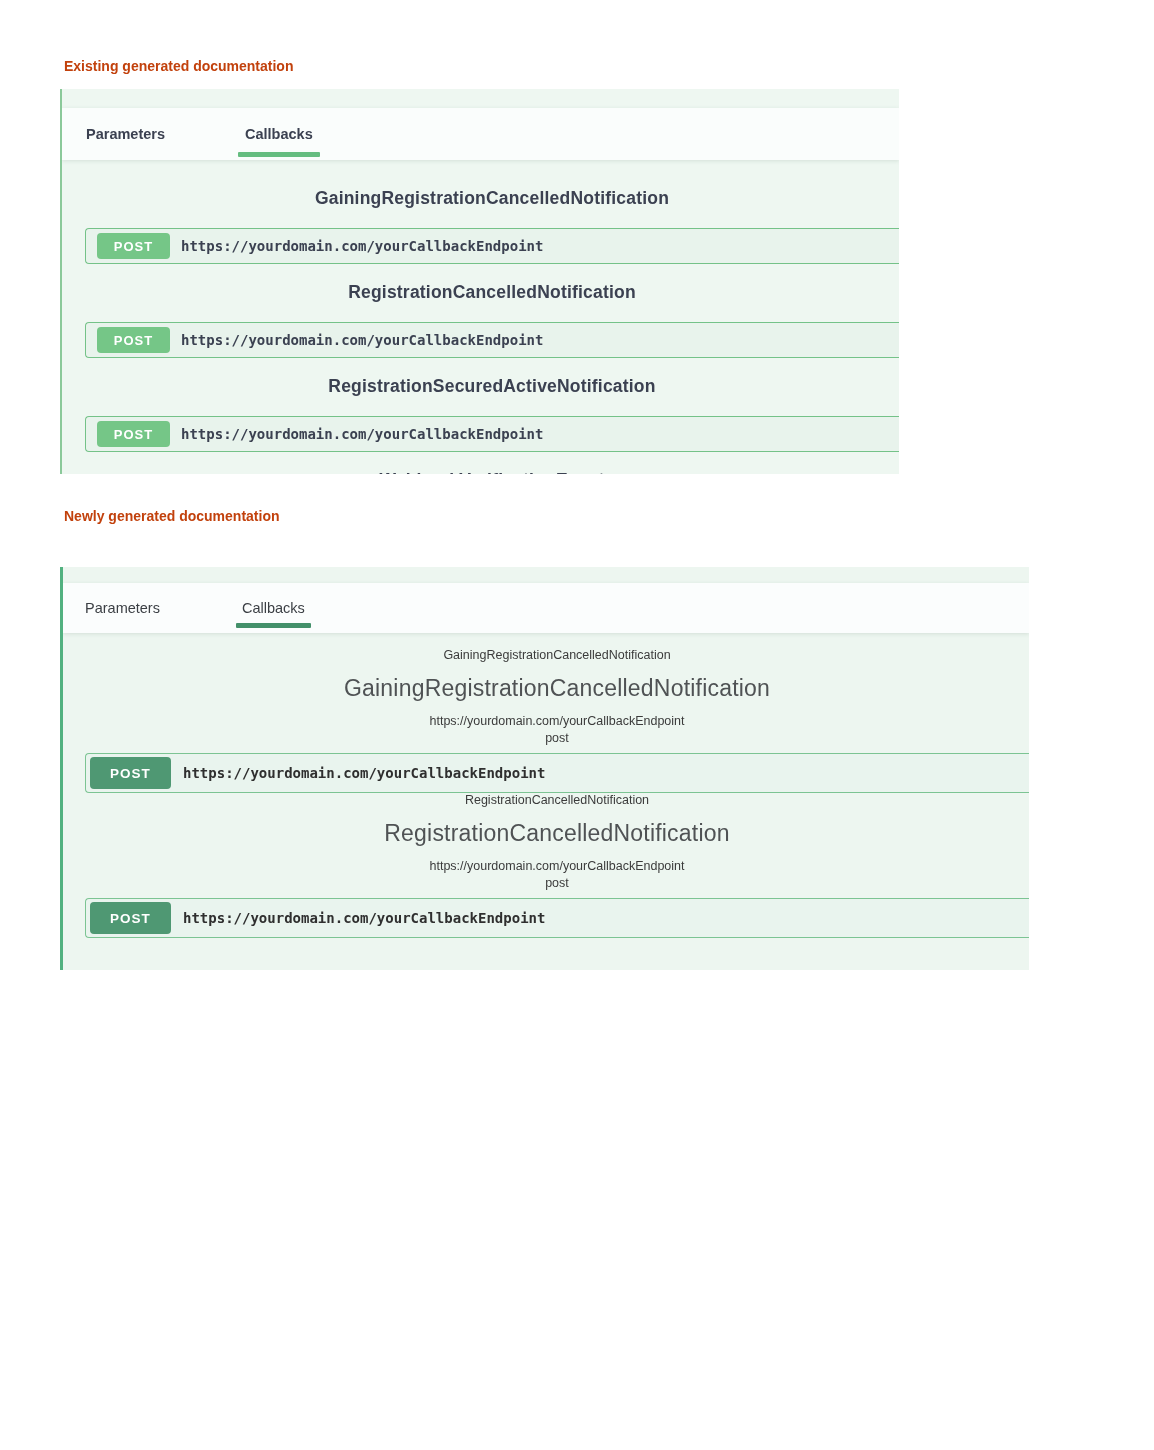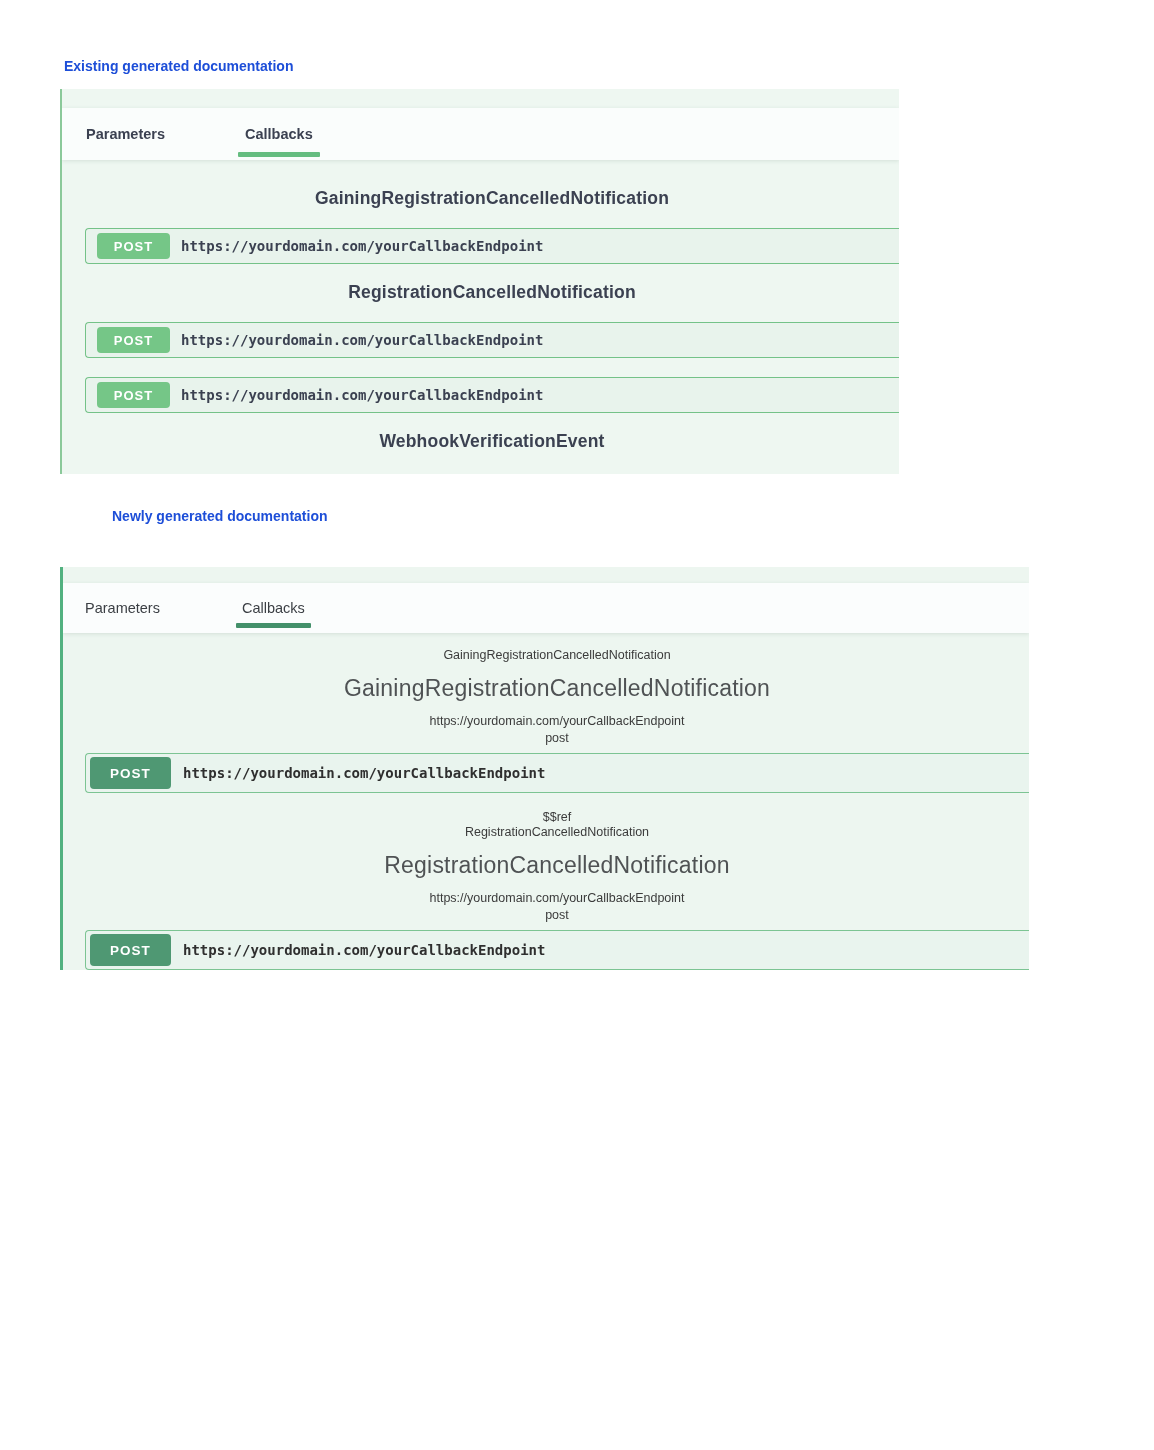--- a/index.html
+++ b/index.html
@@ -3,24 +3,24 @@
 <meta charset="utf-8">
 <style>
   html,body { margin:0; padding:0; }
   body {
     width:1154px; height:1450px; background:#ffffff;
     font-family:"Liberation Sans", sans-serif; position:relative;
   }
 
   .doc-label {
     position:absolute; left:64px; font-size:14px; font-weight:bold;
-    color:#1d4ed8; margin:0;
+    color:#c2410c; margin:0;
   }
   #existing-label { top:58px; }
-  #new-label { top:508px;margin-left:48px; }
+  #new-label { top:508px; }
 
   .shot { position:absolute; overflow:hidden; box-sizing:border-box;text-align:center; }
 
   
   #shot-existing {
     left:60px; top:89px; width:839px; height:385px;
     background:#eef7f1; border-left:2px solid #8bc99a;
   }
   #shot-existing .strip { height:19px; }
   #shot-existing .tabband {
@@ -122,20 +122,21 @@
     <div class="cb-title1 first">GainingRegistrationCancelledNotification</div>
     <div class="op-row1">
       <span class="badge1">POST</span>
       <span class="url1">https://yourdomain.com/yourCallbackEndpoint</span>
     </div>
     <div class="cb-title1">RegistrationCancelledNotification</div>
     <div class="op-row1">
       <span class="badge1">POST</span>
       <span class="url1">https://yourdomain.com/yourCallbackEndpoint</span>
     </div>
+    <div class="cb-title1">RegistrationSecuredActiveNotification</div>
     <div class="op-row1">
       <span class="badge1">POST</span>
       <span class="url1">https://yourdomain.com/yourCallbackEndpoint</span>
     </div>
     <div class="cb-title1">WebhookVerificationEvent</div>
   </div>
 </div>
 
 <div class="shot" id="shot-new">
   <div class="strip"></div>
@@ -150,21 +151,20 @@
   </div>
   <div>
     <div class="small2 padtop">GainingRegistrationCancelledNotification</div>
     <div class="cb-title2">GainingRegistrationCancelledNotification</div>
     <div class="small2 mt12">https://yourdomain.com/yourCallbackEndpoint</div>
     <div class="small2 mt2">post</div>
     <div class="op-row2">
       <span class="badge2">POST</span>
       <span class="url2">https://yourdomain.com/yourCallbackEndpoint</span>
     </div>
-    <div class="small2 gap">$$ref</div>
     <div class="small2">RegistrationCancelledNotification</div>
     <div class="cb-title2">RegistrationCancelledNotification</div>
     <div class="small2 mt12">https://yourdomain.com/yourCallbackEndpoint</div>
     <div class="small2 mt2">post</div>
     <div class="op-row2">
       <span class="badge2">POST</span>
       <span class="url2">https://yourdomain.com/yourCallbackEndpoint</span>
     </div>
   </div>
 </div>

